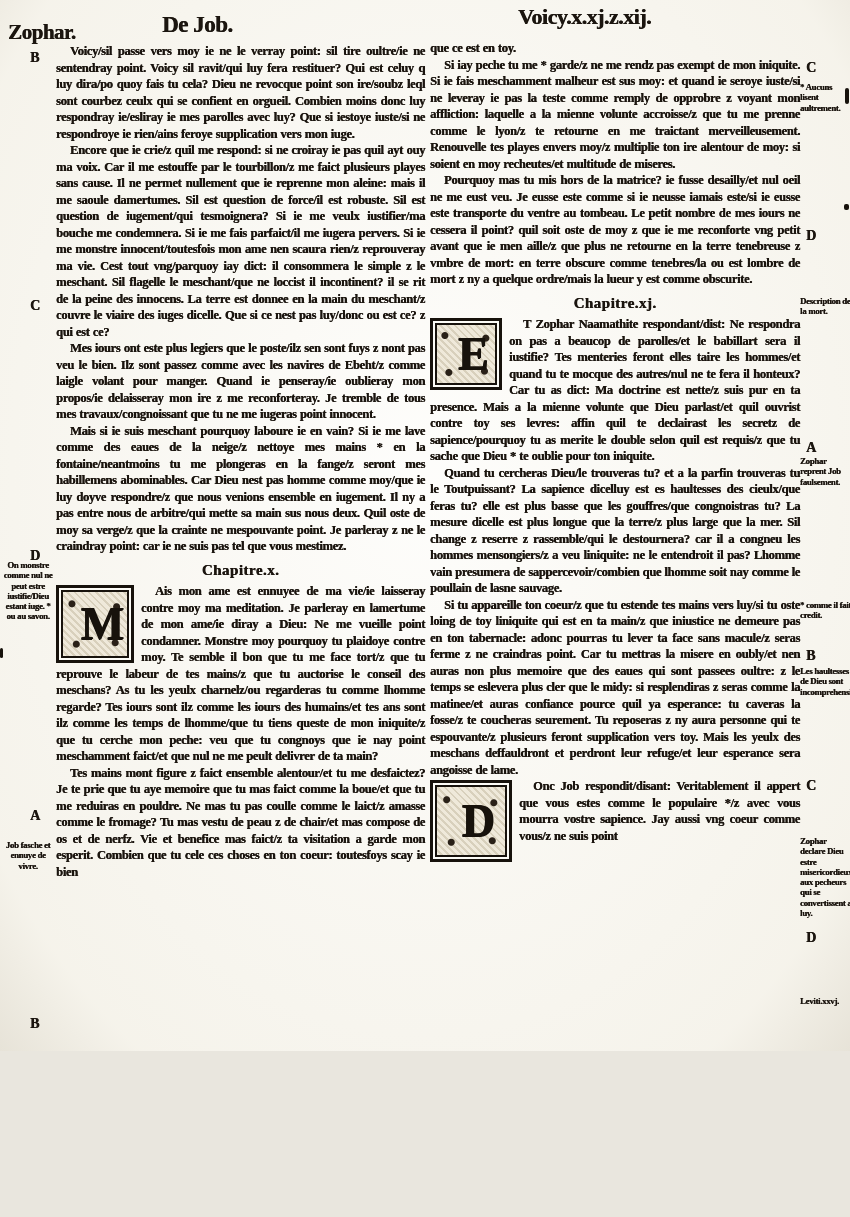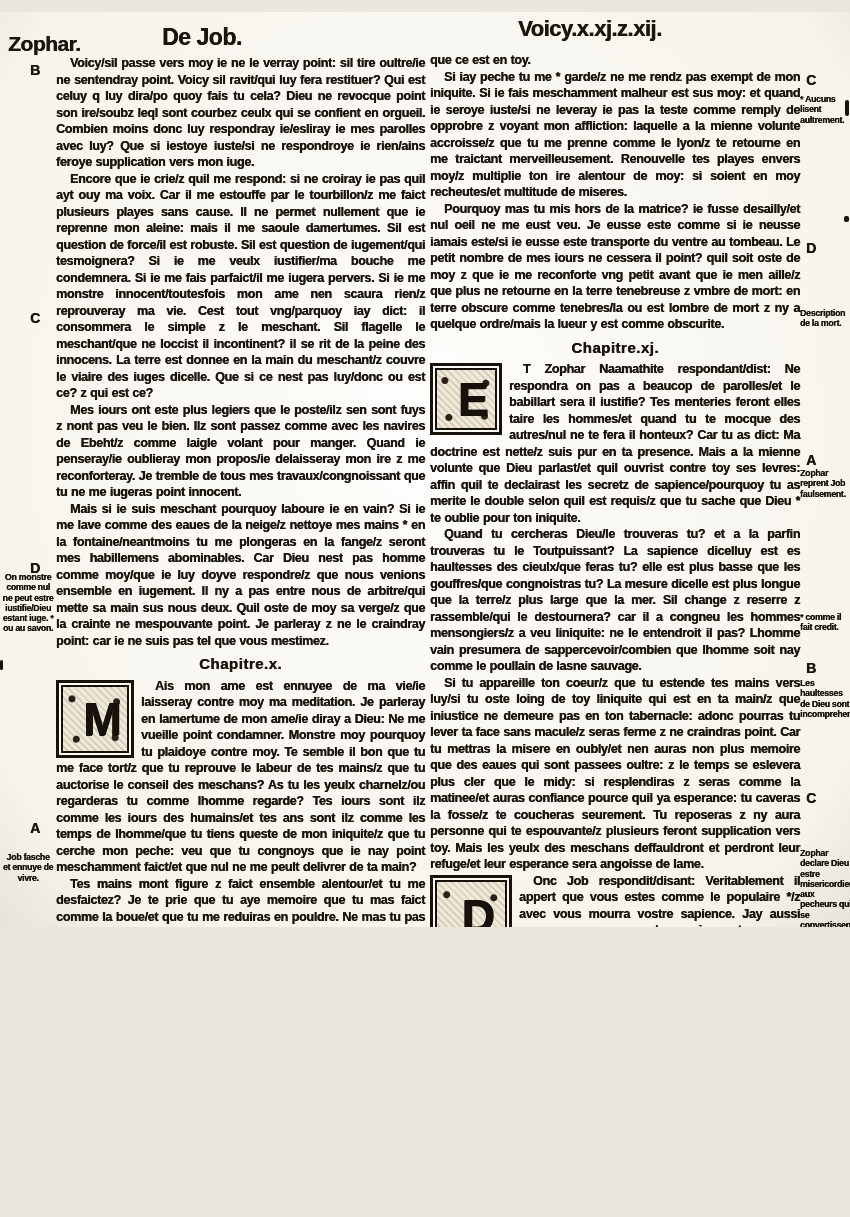--- a/index.html
+++ b/index.html
@@ -1,21 +1,21 @@
 <!DOCTYPE html>
 <html><head>
 <meta charset="utf-8">
 <style>
   html,body{margin:0;padding:0;background:#e9e6de;}
   .page{
-    position:relative;width:850px;height:915px;margin:12px auto;
+    position:relative;width:850px;height:1051px;margin:0 auto;
     background:#fcfbf6;
     background-image:radial-gradient(ellipse at 50% 45%, rgba(255,255,255,.6) 0%, rgba(233,228,214,.35) 85%, rgba(210,203,186,.5) 100%);
     color:#1b150f;overflow:hidden;
-    font-family:Liberation Sans, sans-serif;
+    font-family:Liberation Serif, serif;
   }
   .runhead{position:absolute;font-weight:700;letter-spacing:-0.5px;white-space:nowrap;
     text-shadow:0.5px 0 0 currentColor;}
   .col{
     position:absolute;text-align:justify;font-size:12.6px;line-height:16.5px;
     font-weight:700;letter-spacing:-0.35px;word-spacing:0.5px;
     text-shadow:0.35px 0 0 currentColor;
   }
   .col p{margin:0;text-indent:14px;}
   .col p.cont{text-indent:0;}
@@ -89,21 +89,21 @@
     <p class="ipara">
       <span class="woodcut small">
         <span class="glyph">E</span>
       </span><span>T Zophar Naamathite respondant/dist: Ne respondra on pas a beaucop de parolles/et le babillart sera il iustifie? Tes menteries feront elles taire les hommes/et quand tu te mocque des autres/nul ne te fera il honteux? Car tu as dict: Ma doctrine est nette/z suis pur en ta presence. Mais a la mienne volunte que Dieu parlast/et quil ouvrist contre toy ses levres: affin quil te declairast les secretz de sapience/pourquoy tu as merite le double selon quil est requis/z que tu sache que Dieu * te oublie pour ton iniquite.</span>
     </p>
     <p>Quand tu cercheras Dieu/le trouveras tu? et a la parfin trouveras tu le Toutpuissant? La sapience dicelluy est es haultesses des cieulx/que feras tu? elle est plus basse que les gouffres/que congnoistras tu? La mesure dicelle est plus longue que la terre/z plus large que la mer. Sil change z reserre z rassemble/qui le destournera? car il a congneu les hommes mensongiers/z a veu liniquite: ne le entendroit il pas? Lhomme vain presumera de sappercevoir/combien que lhomme soit nay comme le poullain de lasne sauvage.</p>
     <p>Si tu appareille ton coeur/z que tu estende tes mains vers luy/si tu oste loing de toy liniquite qui est en ta main/z que iniustice ne demeure pas en ton tabernacle: adonc pourras tu lever ta face sans macule/z seras ferme z ne craindras point. Car tu mettras la misere en oubly/et nen auras non plus memoire que des eaues qui sont passees oultre: z le temps se eslevera plus cler que le midy: si resplendiras z seras comme la matinee/et auras confiance pource quil ya esperance: tu caveras la fosse/z te coucheras seurement. Tu reposeras z ny aura personne qui te espouvante/z plusieurs feront supplication vers toy. Mais les yeulx des meschans deffauldront et perdront leur refuge/et leur esperance sera angoisse de lame.</p>
     <p class="ipara">
       <span class="woodcut big">
         <span class="glyph">D</span>
-      </span><span>Onc Job respondit/disant: Veritablement il appert que vous estes comme le populaire */z avec vous mourra vostre sapience. Jay aussi vng coeur comme vous/z ne suis mont</span>
+      </span><span>Onc Job respondit/disant: Veritablement il appert que vous estes comme le populaire */z avec vous mourra vostre sapience. Jay aussi vng coeur comme vous/z ne suis point</span>
     </p>
   </div>
 
   <span class="mletter" style="left:30px;top:50px;">B</span>
   <span class="mletter" style="left:30px;top:298px;">C</span>
   <span class="mletter" style="left:30px;top:548px;">D</span>
   <span class="mletter" style="left:30px;top:808px;">A</span>
   <span class="mletter" style="left:30px;top:1016px;">B</span>
 
   <div class="mnote leftside" style="top:560px;">On monstre comme nul ne peut estre iustifie/Dieu estant iuge. * ou au savon.</div>

